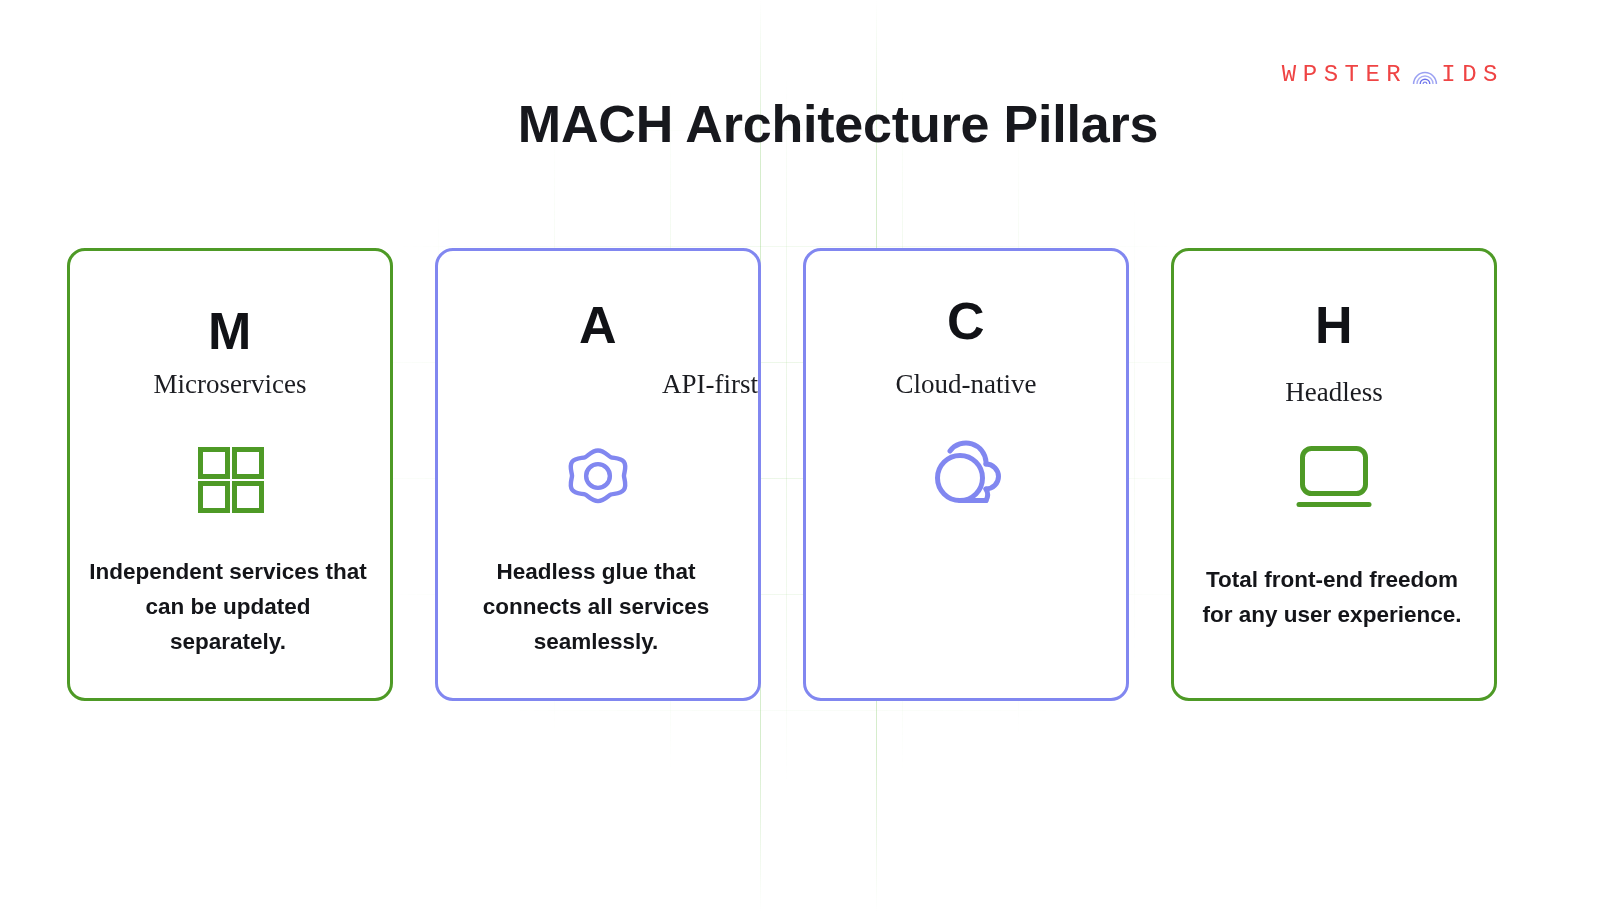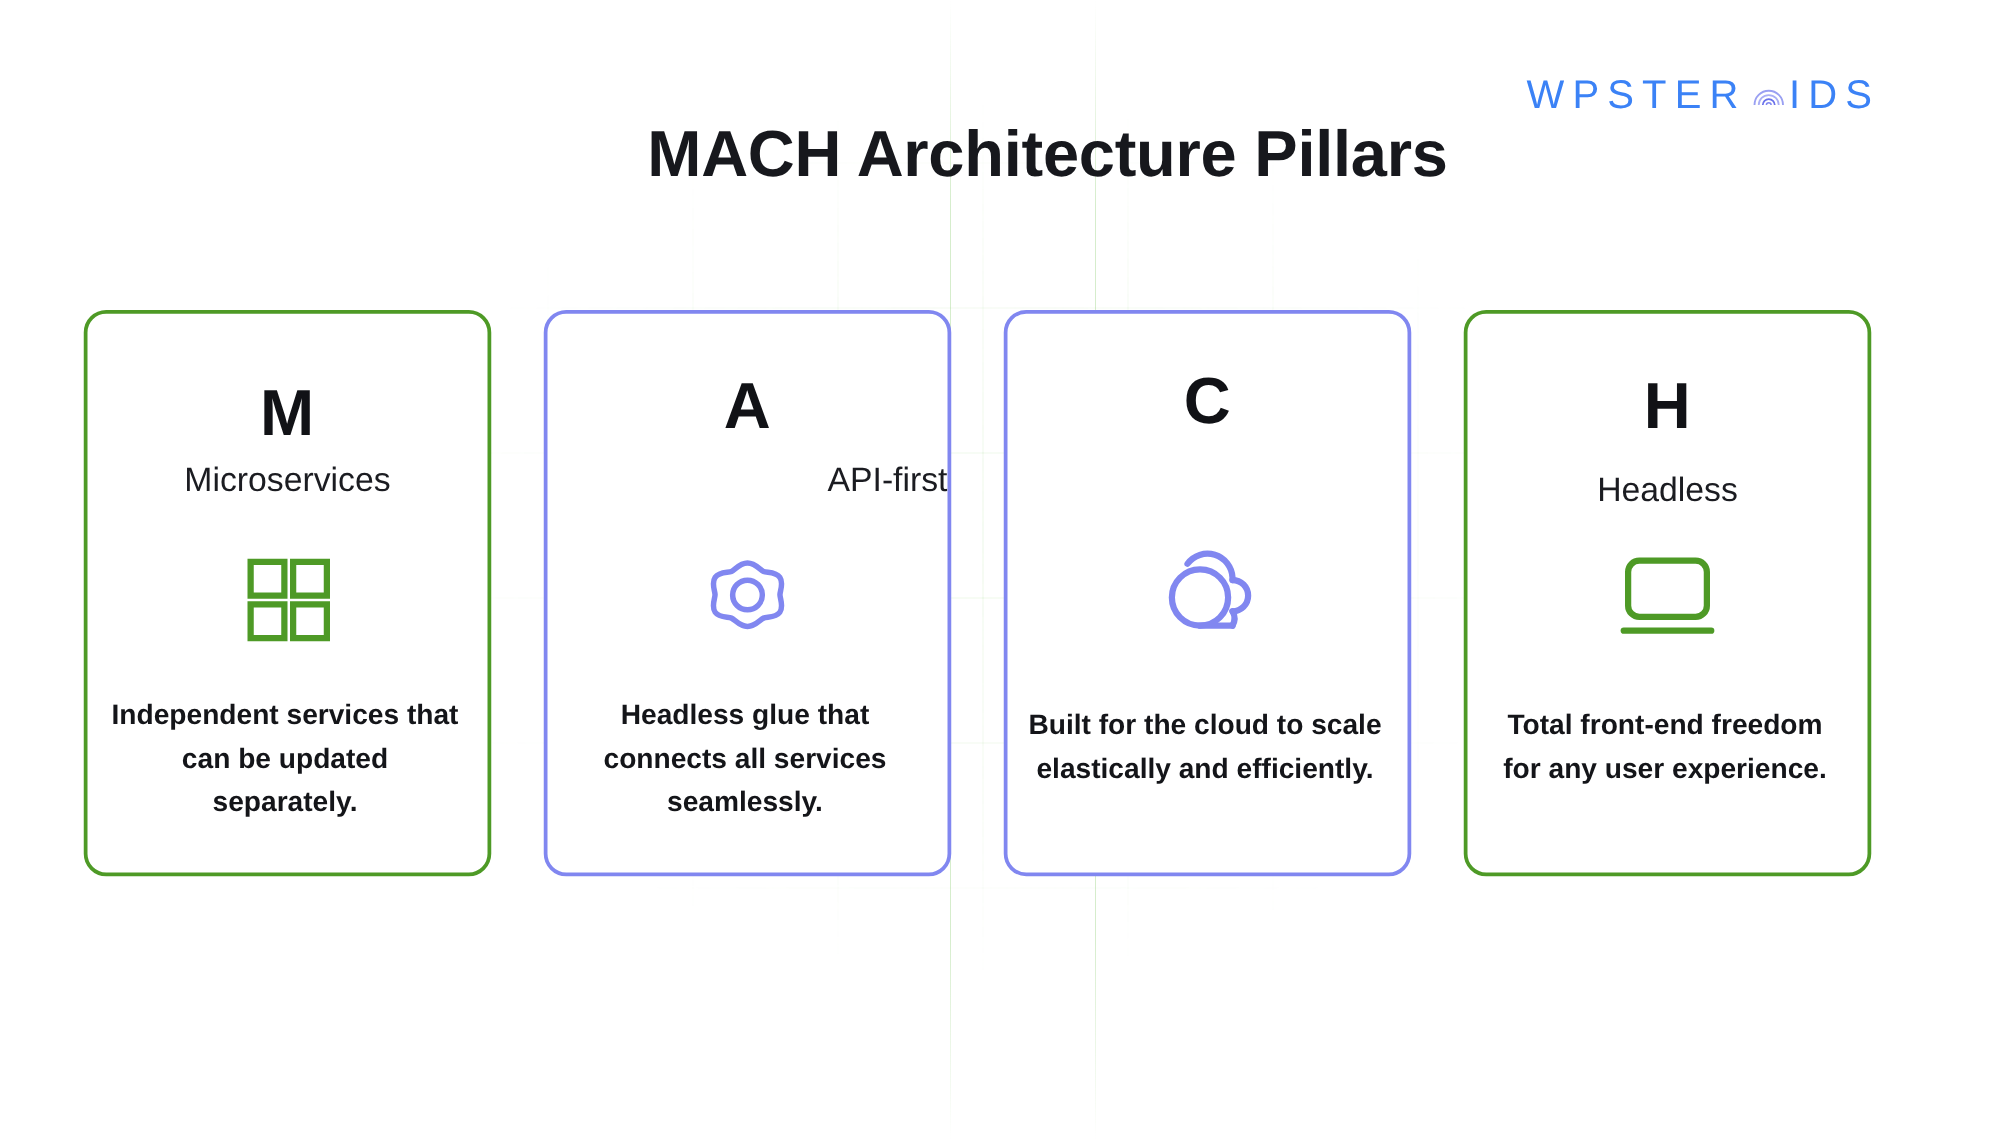--- a/index.html
+++ b/index.html
@@ -48,25 +48,25 @@
   #logo {
     position: absolute;
     right: 108px;
     top: 58px;
     display: flex;
     align-items: center;
     height: 34px;
     white-space: nowrap;
   }
   .logo-text {
-    font-family: Liberation Sans, sans-serif;
-    font-size: 32px;
+    font-family: Liberation Mono, monospace;
+    font-size: 24px;
     font-weight: 400;
     letter-spacing: 6.5px;
-    color: #3b82f6;
+    color: #ef4444;
     line-height: 1;
   }
   #logo-arc {
     display: inline-block;
     margin: 0 3px 0 5px;
     position: relative;
     top: 1px;
   }
 
   
@@ -118,20 +118,21 @@
   }
   .card-heading {
     position: absolute;
     left: 0;
     width: 100%;
     text-align: center;
     font-size: 27px;
     font-weight: 400;
     color: #1b1c21;
     line-height: 1;
+    font-family: Liberation Serif, serif;
   }
   .card-icon {
     position: absolute;
     left: 0;
     width: 100%;
     display: flex;
     justify-content: center;
   }
   .card-desc {
     position: absolute;
@@ -214,30 +215,30 @@
                  c-3.7 -5.2 -0.1 -12.5 -0.1 -15.9 c0 -3.4 -3.6 -10.7 0.1 -15.9
                  c3.7 -5.2 11.7 -4 14.8 -5.3 c3 -1.2 7.4 -7.6 14.6 -7.6 z" stroke="#8187f0" stroke-width="5" fill="none" transform="translate(0,13)"></path>
         <circle cx="50" cy="50" r="13.5" stroke="#8187f0" stroke-width="5" fill="none"></circle>
       </svg>
     </div>
     <div class="card-desc">Headless glue that connects all services seamlessly.</div>
   </div>
 
   <div class="card c3 purple">
     <div class="card-letter">C</div>
+    <div class="card-heading">Cloud-native</div>
     <div class="card-icon">
       <svg width="92" height="80" viewBox="0 0 92 80" fill="none" xmlns="http://www.w3.org/2000/svg">
         <path d="M30 16 A20 20 0 0 1 66 27 L66 29" stroke="#8187f0" stroke-width="5" fill="none" stroke-linecap="round"></path>
         <path d="M66 29 A12.5 12.5 0 0 1 78.5 41.5 A12.5 12.5 0 0 1 66 54" stroke="#8187f0" stroke-width="5" fill="none" stroke-linecap="round"></path>
         <circle cx="40" cy="43" r="22.5" stroke="#8187f0" stroke-width="5" fill="none"></circle>
         <path d="M40 65.5 L66 65.5" stroke="#8187f0" stroke-width="5" fill="none" stroke-linecap="round"></path>
         <path d="M66 65.5 A11.5 11.5 0 0 0 66 54" stroke="#8187f0" stroke-width="5" fill="none" stroke-linecap="round"></path>
       </svg>
     </div>
-    <div class="card-desc">Built for the cloud to scale elastically and efficiently.</div>
   </div>
 
   <div class="card c4">
     <div class="card-letter">H</div>
     <div class="card-heading">Headless</div>
     <div class="card-icon">
       <svg width="92" height="78" viewBox="0 0 92 78" fill="none" xmlns="http://www.w3.org/2000/svg">
         <rect x="14.5" y="9.5" width="63" height="45" rx="9" stroke="#4e9a26" stroke-width="5" fill="none"></rect>
         <path d="M11 65.5 L81 65.5" stroke="#4e9a26" stroke-width="5" stroke-linecap="round"></path>
       </svg>

